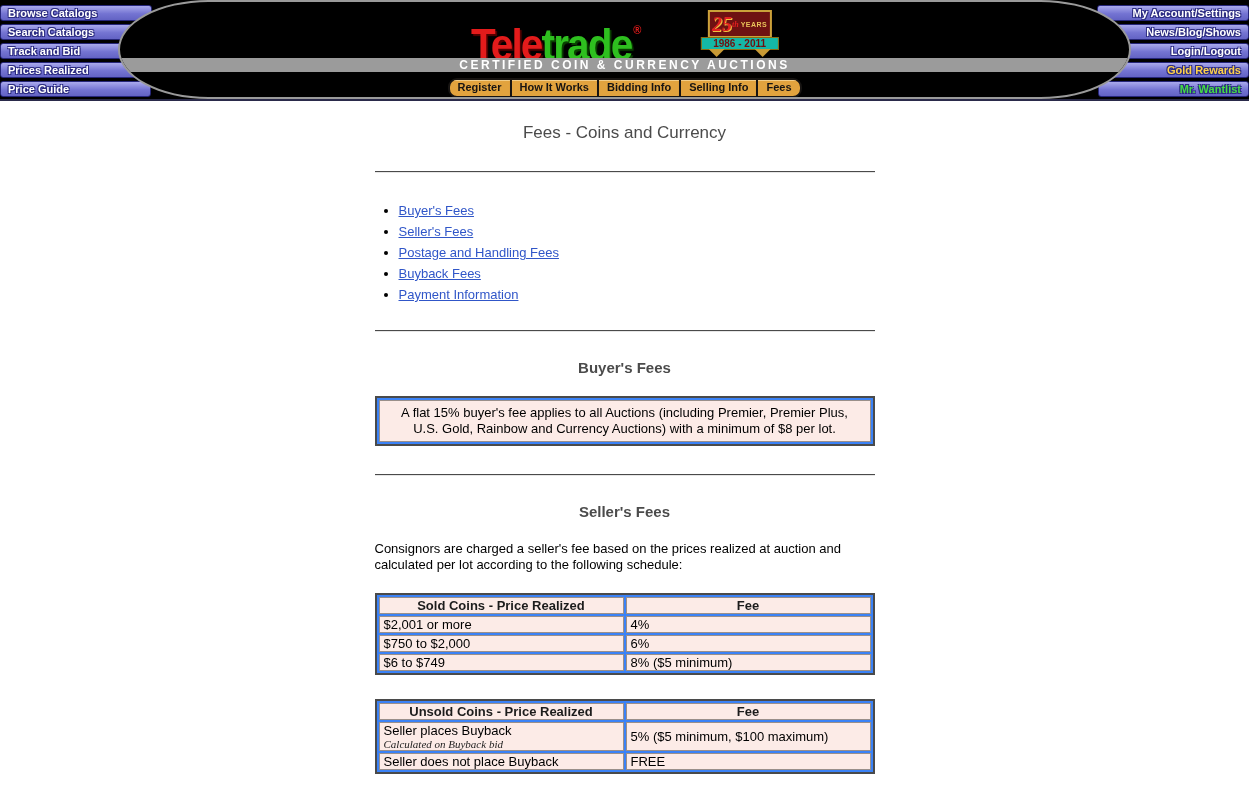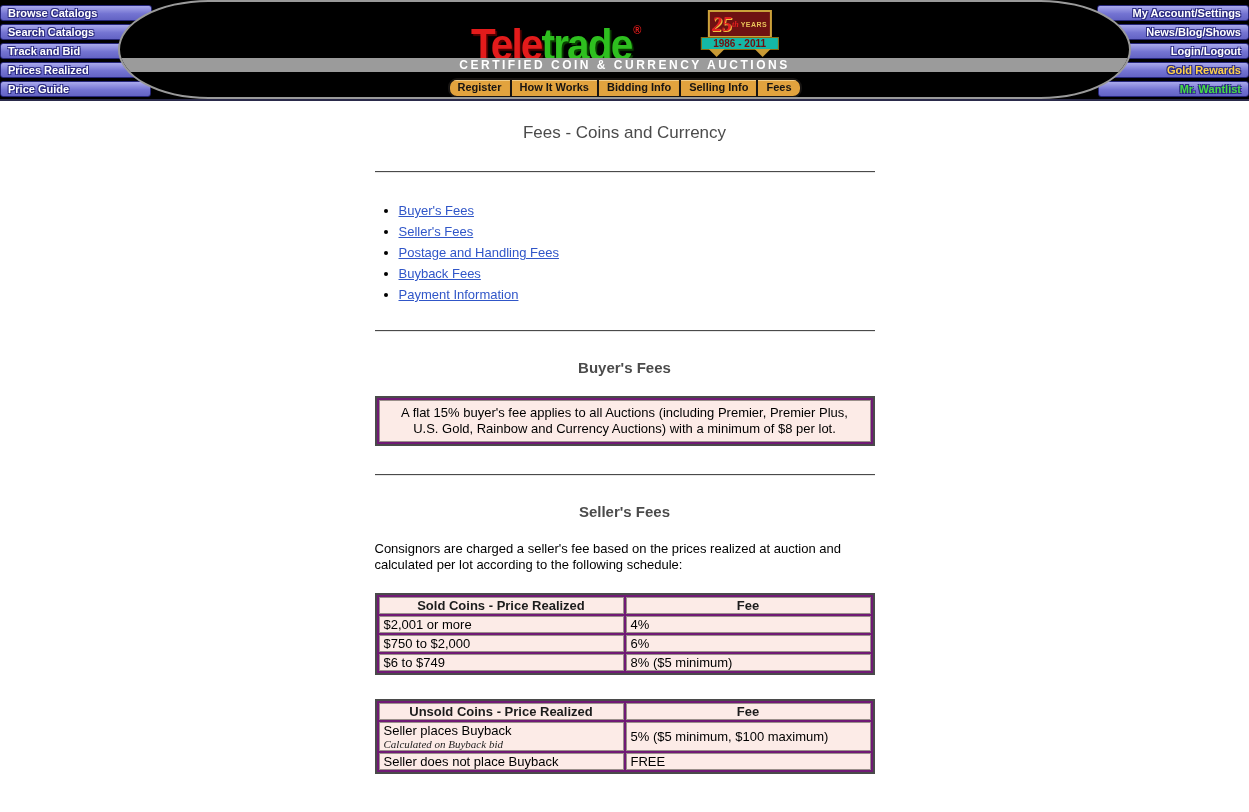--- a/index.html
+++ b/index.html
@@ -75,21 +75,21 @@
   .page-title { font-size: 17px; font-weight: normal; color: #4b4b4b; text-align: center; margin-top: 22px; }
   .divider { border: 0; border-top: 1px solid #4a4a4a; border-bottom: 1px solid #e6e6e6; margin-top: 28px; }
   .toc { margin: 30px 0 0 24px; list-style: disc; }
   .toc li { font-size: 13px; margin-bottom: 6px; }
   .toc a { text-decoration: underline; cursor: pointer; }
   .section-heading { font-size: 15px; font-weight: bold; color: #4b4b4b; text-align: center; margin-top: 27px; }
   .intro-text { font-size: 13px; line-height: 16px; margin-top: 21px; }
 
   .fee-table {
     width: 100%; border-collapse: separate; border-spacing: 2px;
-    border: 2px solid #4a4a4a; background: #701a75;
+    border: 2px solid #4a4a4a; background: #3b82f6;
   }
   .fee-table th, .fee-table td {
     border: 1px solid #9a8f8a; background: #fcebe7; font-size: 13px; padding: 0 4px; color: #000;
   }
   .fee-table th { font-weight: bold; text-align: center; width: 50%; color: #1c1c1c; }
   .fee-table td { text-align: left; vertical-align: middle; }
   .cell-note { font: italic 11px "Liberation Serif", serif; color: #1c1c1c; }
   .notice-box { margin-top: 20px; }
   .notice-box td { text-align: center; line-height: 16px; padding: 4px 8px; }
   .fee-tables-wrap .fee-table { margin-top: 24px; }

